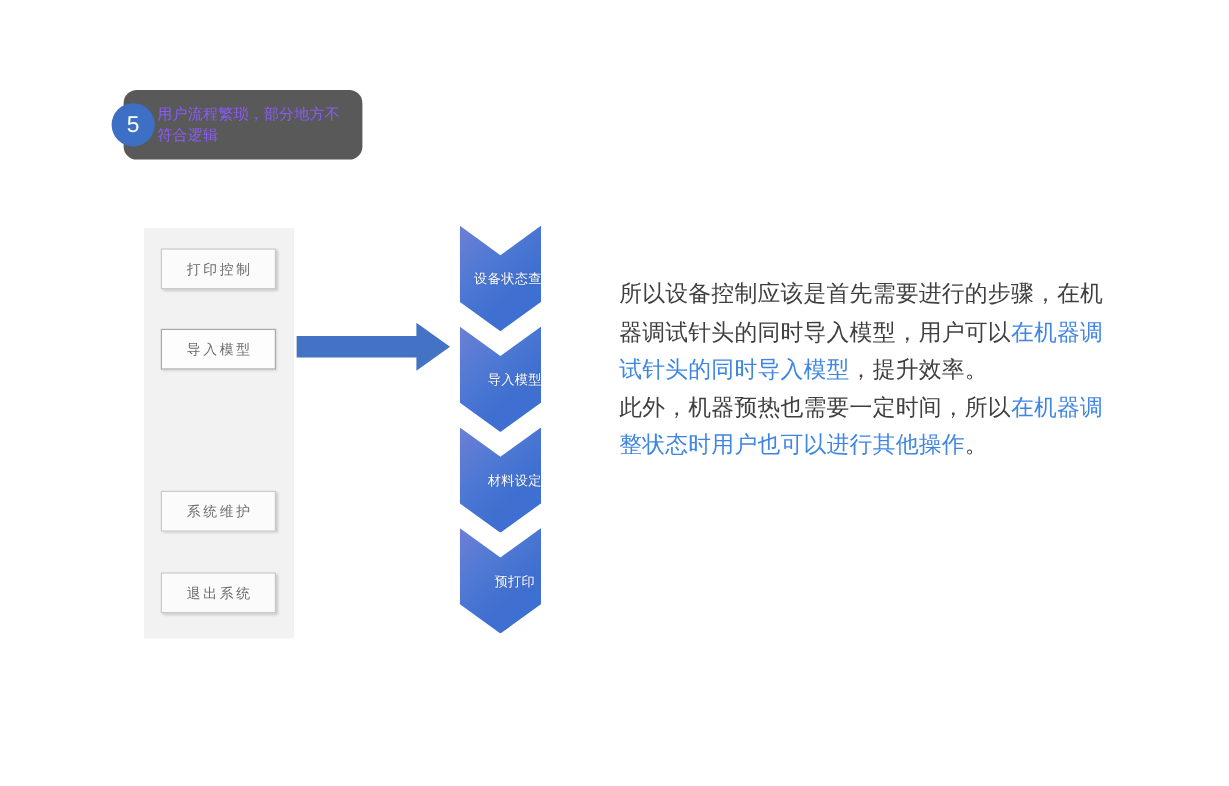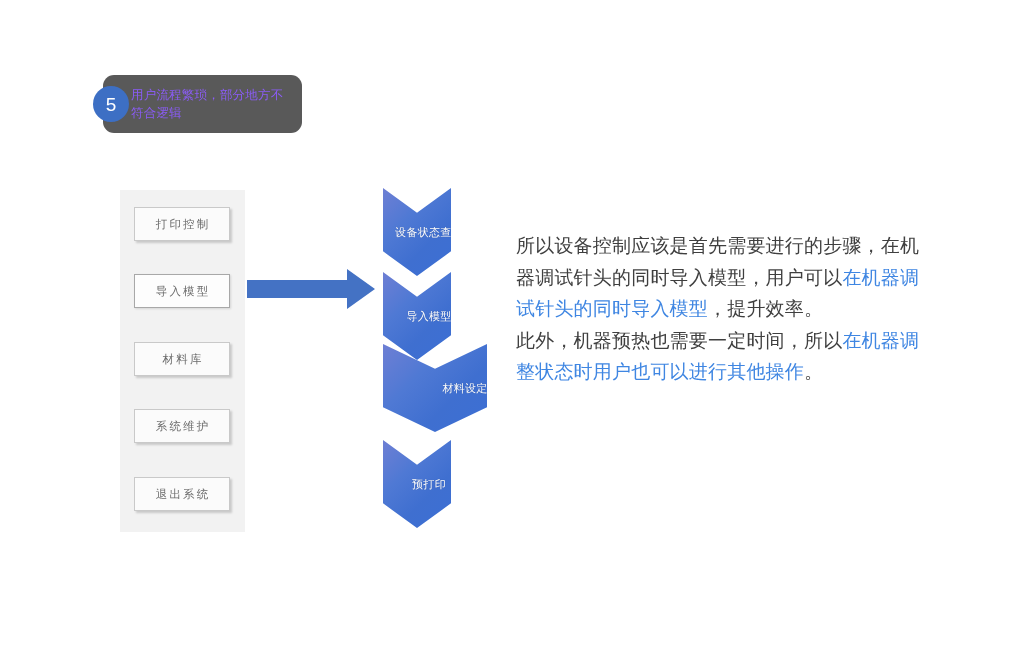--- a/index.html
+++ b/index.html
@@ -134,21 +134,21 @@
   .chevron span {
     color: #ffffff;
     font-size: 11px;
     letter-spacing: 0.3px;
     white-space: nowrap;
     text-shadow: 0 0 1px rgba(0,0,0,0.25);
     margin-left: 24px;
   }
   #chevron-0 { top: 0px; }
   #chevron-1 { top: 84px; }
-  #chevron-2 { top: 156px; padding-left: 36px; }
+  #chevron-2 { top: 168px; }
   #chevron-3 { top: 252px; }
 
   
   #description-block {
     position: absolute;
     left: 516px;
     top: 230px;
     width: 405px;
     color: #3f3f3f;
     font-size: 19px;
@@ -173,23 +173,20 @@
   </div>
 </div>
 
 <div id="menu-panel">
   <div class="menu-button" id="menu-button-0">
     <span>打印控制</span>
   </div>
   <div class="menu-button selected" id="menu-button-1">
     <span>导入模型</span>
   </div>
-  <div class="menu-button" id="menu-button-2">
-    <span>材料库</span>
-  </div>
   <div class="menu-button" id="menu-button-4">
     <span>退出系统</span>
   </div>
   <div class="menu-button" id="menu-button-3">
     <span>系统维护</span>
   </div>
 </div>
 
 <div id="connector-arrow">
   <svg width="128" height="44" viewBox="0 0 128 44" xmlns="http://www.w3.org/2000/svg">

